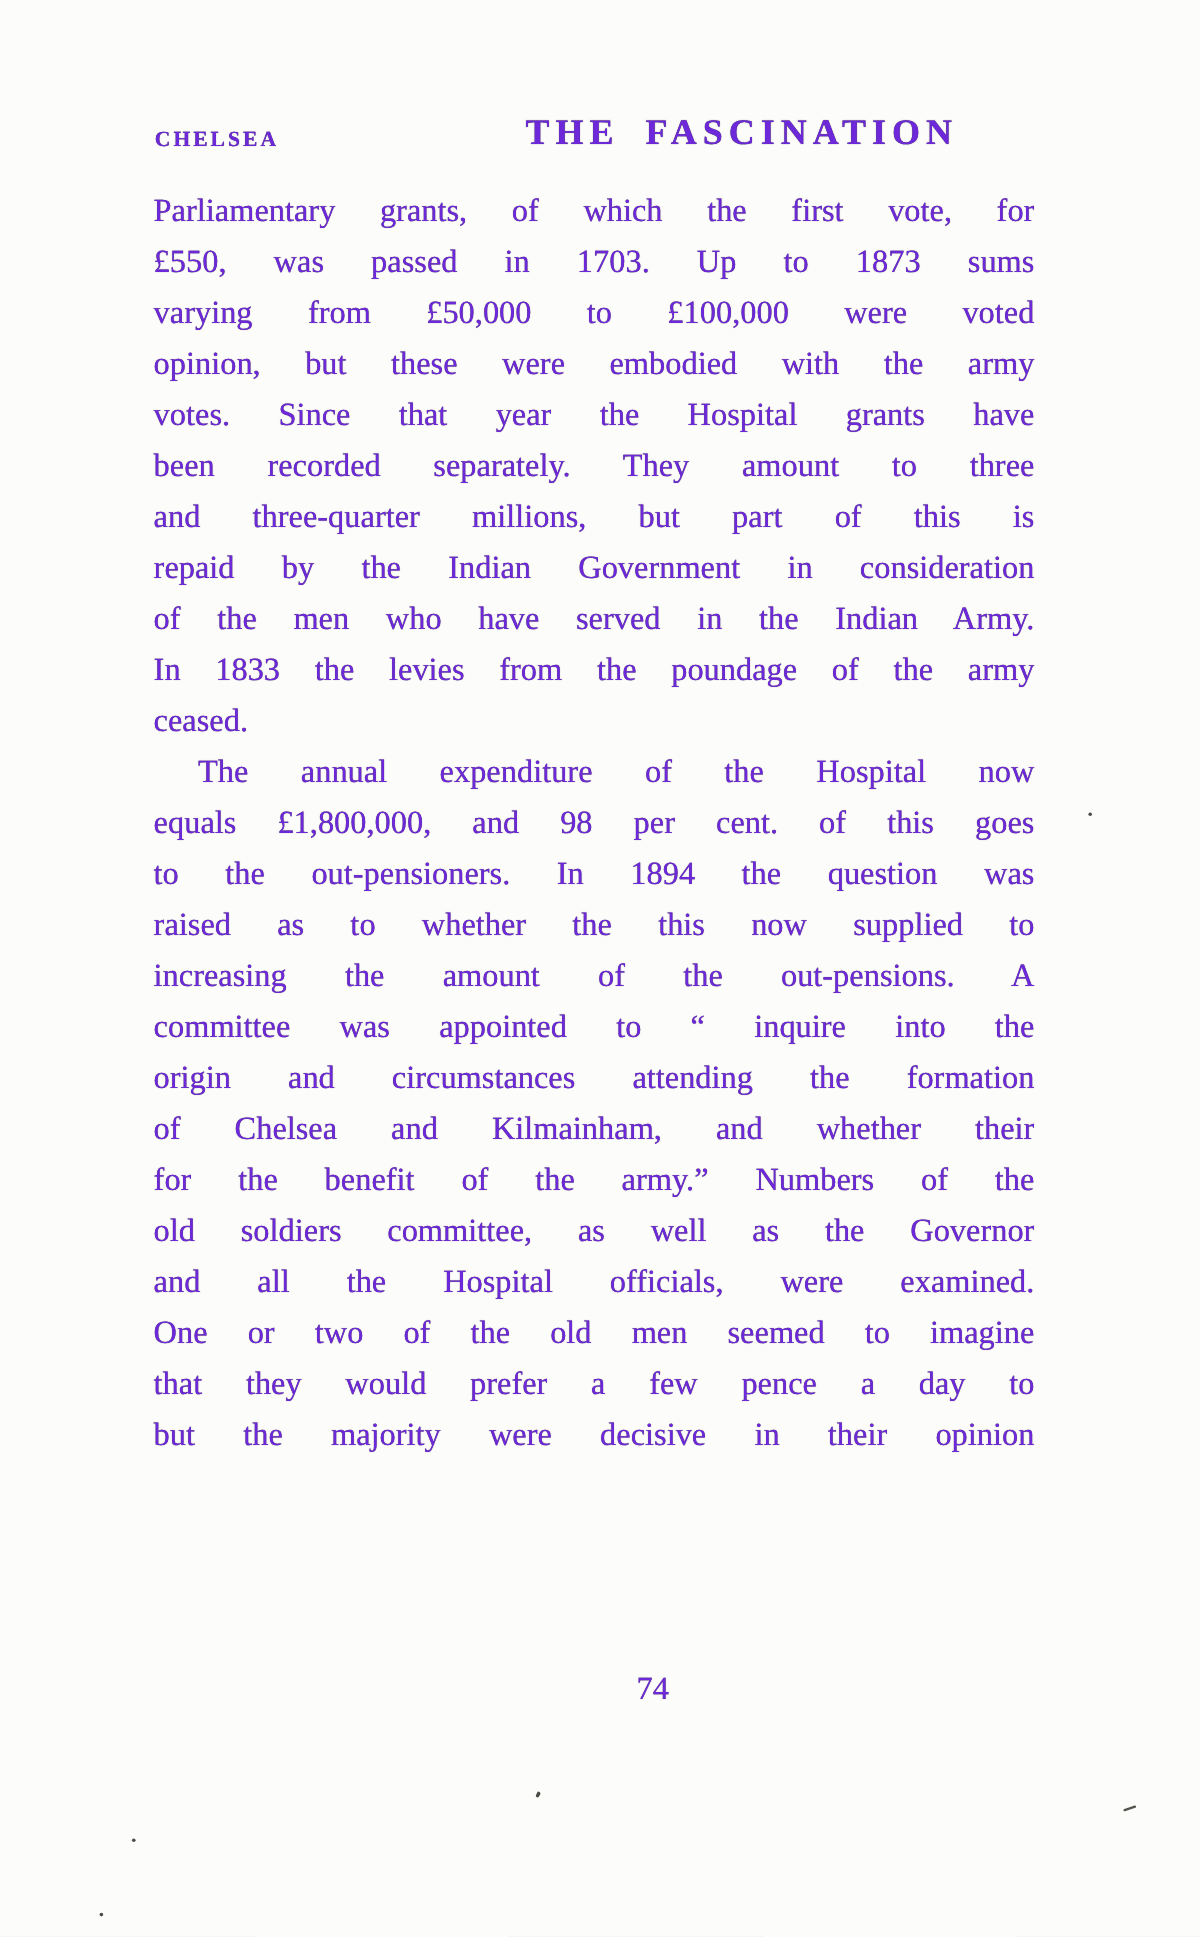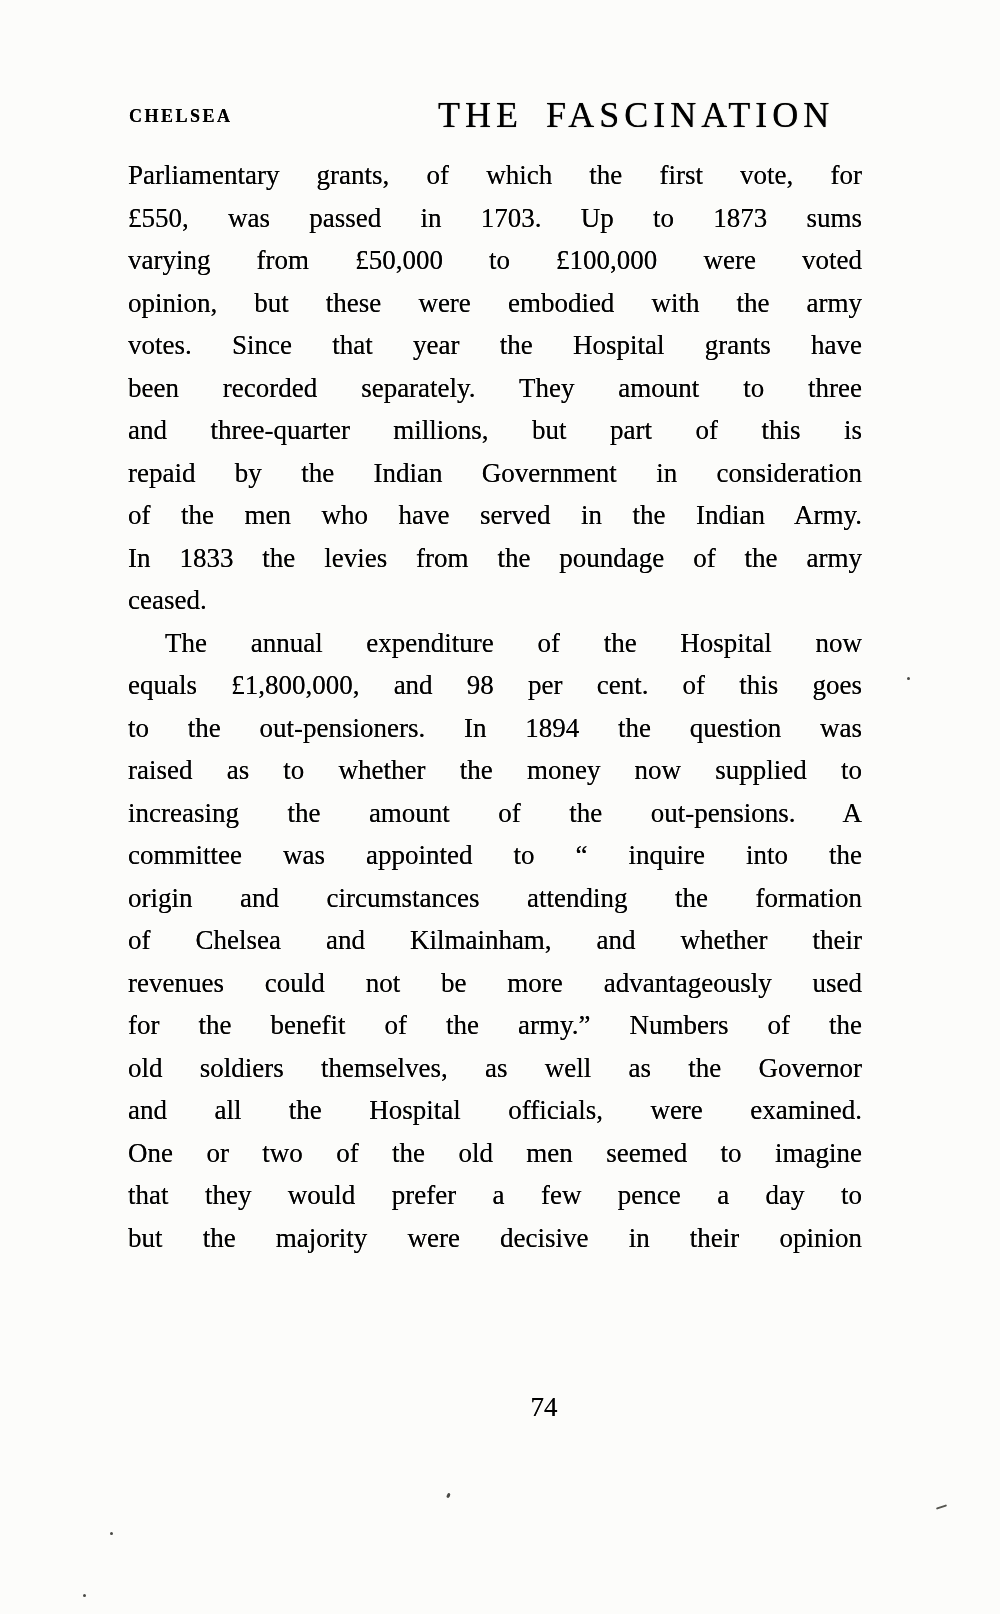--- a/index.html
+++ b/index.html
@@ -8,38 +8,38 @@
     background: #e8e8e4;
   }
   .page {
     position: relative;
     width: 1000px;
     height: 1614px;
     margin: 0 auto;
     background: #fcfcfa;
     overflow: hidden;
     font-family: "Liberation Serif", "DejaVu Serif", serif;
-    color: #000000;
+    color: #6d28d9;
   }
   
   .header-left {
     position: absolute;
     left: 129px;
     top: 106px;
     font-size: 18px;
     font-weight: bold;
     letter-spacing: 2.5px;
     text-shadow: 0 0 0.6px rgba(10,10,10,0.85);
   }
   .header-title {
     position: absolute;
     left: 438px;
     top: 94px;
-    font-size: 36px;
-    font-weight: normal;
+    font-size: 30px;
+    font-weight: bold;
     letter-spacing: 5px;
     word-spacing: 9px;
     text-shadow: 0 0 0.7px rgba(10,10,10,0.9);
   }
   
   .body-text {
     position: absolute;
     left: 128px;
     top: 154px;
     width: 734px;
@@ -102,28 +102,27 @@
         <div class="line">and three-quarter millions, but part of this is</div>
         <div class="line">repaid by the Indian Government in consideration</div>
         <div class="line">of the men who have served in the Indian Army.</div>
         <div class="line">In 1833 the levies from the poundage of the army</div>
         <div class="line no-just">ceased.</div>
       </div>
       <div class="para">
         <div class="line indent">The annual expenditure of the Hospital now</div>
         <div class="line">equals £1,800,000, and 98 per cent. of this goes</div>
         <div class="line">to the out-pensioners. In 1894 the question was</div>
-        <div class="line">raised as to whether the money now supplied to</div>
+        <div class="line">raised as to whether the this now supplied to</div>
         <div class="line">increasing the amount of the out-pensions. A</div>
         <div class="line">committee was appointed to “ inquire into the</div>
         <div class="line">origin and circumstances attending the formation</div>
         <div class="line">of Chelsea and Kilmainham, and whether their</div>
-        <div class="line">revenues could not be more advantageously used</div>
         <div class="line">for the benefit of the army.” Numbers of the</div>
-        <div class="line">old soldiers themselves, as well as the Governor</div>
+        <div class="line">old soldiers committee, as well as the Governor</div>
         <div class="line">and all the Hospital officials, were examined.</div>
         <div class="line">One or two of the old men seemed to imagine</div>
         <div class="line">that they would prefer a few pence a day to</div>
         <div class="line">but the majority were decisive in their opinion</div>
       </div>
     </div>
 
   <div class="page-number">74</div>
 
   <div class="speck s1"></div>

